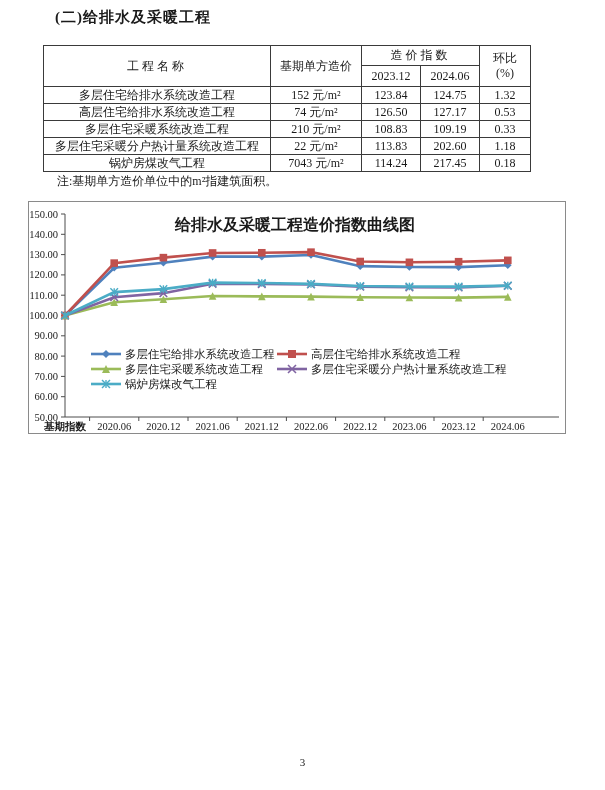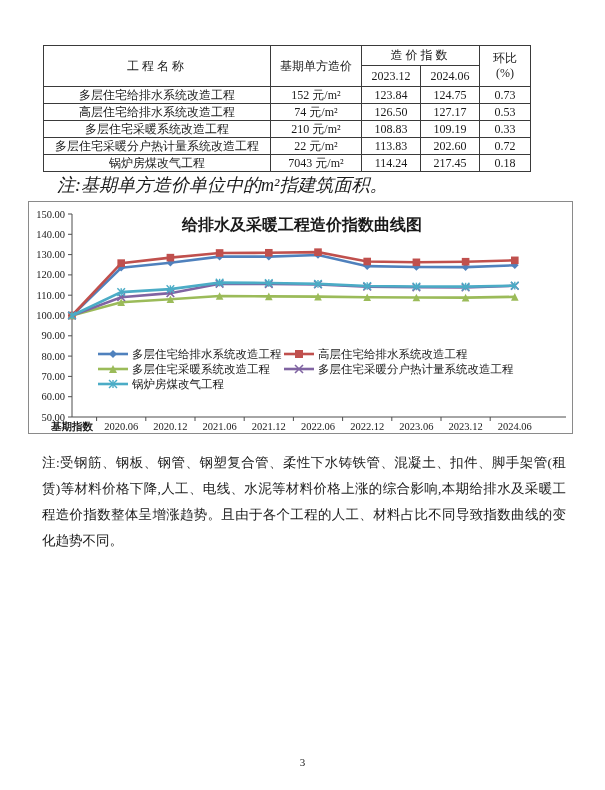--- a/index.html
+++ b/index.html
@@ -10,74 +10,75 @@
   table.cost-table th,table.cost-table td{border:1px solid #3a3a3a;font-weight:normal;font-size:12px;text-align:center;padding:0 2px;line-height:1.25;}
   table.cost-table thead tr:first-child th{height:19px;}
   table.cost-table thead tr:last-child th{height:20px;}
   table.cost-table tbody td{height:16px;}
   .col-name{width:222px;}
   .col-cost{width:86px;}
   .col-idx{width:66px;}
   .col-mom{width:46px;}
   th.sp{letter-spacing:3px;}
   td.cell-name{text-align:left;padding-left:3px;}
-  .table-note{position:absolute;left:57px;top:173px;margin:0;font-size:18px;font-style:italic;}
-  .chart-panel{position:absolute;left:28px;top:201px;width:536px;height:231px;border:1px solid #8a8a8a;background:#fff;padding-left:7px;}
+  .table-note{position:absolute;left:57px;top:173px;margin:0;font-size:12px;}
+  .chart-panel{position:absolute;left:28px;top:201px;width:536px;height:231px;border:1px solid #8a8a8a;background:#fff;}
   .chart-panel svg{display:block;}
   svg text{font-family:"Liberation Serif","DejaVu Serif",serif;}
   .footer-note{position:absolute;left:42px;top:450px;width:524px;margin:0;font-size:13.5px;line-height:26px;text-align:justify;}
   .page-number{position:absolute;left:0;top:756px;width:100%;text-align:center;font-size:11px;}
 </style>
 </head>
 <body>
 
 <div class="page">
 
+  <h1 class="doc-title">(二)给排水及采暖工程</h1>
 
   <table class="cost-table">
     <thead>
       <tr>
         <th rowspan="2" class="col-name sp">工程名称</th>
         <th rowspan="2" class="col-cost">基期单方造价</th>
         <th colspan="2" class="sp">造价指数</th>
         <th rowspan="2" class="col-mom"><span>环比</span><br><span>(%)</span></th>
       </tr>
       <tr>
         <th class="col-idx">2023.12</th>
         <th class="col-idx">2024.06</th>
       </tr>
     </thead>
     <tbody>
         <tr>
           <td class="cell-name">多层住宅给排水系统改造工程</td>
           <td>152 元/m²</td>
           <td>123.84</td>
           <td>124.75</td>
-          <td>0.73</td>
+          <td>1.32</td>
         </tr>
         <tr>
           <td class="cell-name">高层住宅给排水系统改造工程</td>
           <td>74 元/m²</td>
           <td>126.50</td>
           <td>127.17</td>
           <td>0.53</td>
         </tr>
         <tr>
           <td class="cell-name">多层住宅采暖系统改造工程</td>
           <td>210 元/m²</td>
           <td>108.83</td>
           <td>109.19</td>
           <td>0.33</td>
         </tr>
         <tr>
           <td class="cell-name">多层住宅采暖分户热计量系统改造工程</td>
           <td>22 元/m²</td>
           <td>113.83</td>
           <td>202.60</td>
-          <td>0.72</td>
+          <td>1.18</td>
         </tr>
         <tr>
           <td class="cell-name">锅炉房煤改气工程</td>
           <td>7043 元/m²</td>
           <td>114.24</td>
           <td>217.45</td>
           <td>0.18</td>
         </tr>
       </tbody>
   </table>
@@ -229,17 +230,16 @@
         <line x1="259" y1="171" x2="267" y2="163" stroke="#8064A2" stroke-width="1.6"></line>
         <text x="282" y="171" font-size="11.5" fill="#1a1a1a">多层住宅采暖分户热计量系统改造工程</text>
         <line x1="62" y1="182" x2="92" y2="182" stroke="#4BACC6" stroke-width="2.6"></line>
         <line x1="77" y1="178" x2="77" y2="186" stroke="#4BACC6" stroke-width="1.4"></line>
         <line x1="73" y1="178" x2="81" y2="186" stroke="#4BACC6" stroke-width="1.4"></line>
         <line x1="73" y1="186" x2="81" y2="178" stroke="#4BACC6" stroke-width="1.4"></line>
         <text x="96" y="186" font-size="11.5" fill="#1a1a1a">锅炉房煤改气工程</text>
       </svg>
   </div>
 
-  <p class="footer-note">注:受钢筋、钢板、钢管、钢塑复合管、柔性下水铸铁管、混凝土、扣件、脚手架管(租赁)等材料价格下降,人工、电线、水泥等材料价格上涨的综合影响,本期给排水及采暖工程造价指数整体呈增涨趋势。且由于各个工程的人工、材料占比不同导致指数曲线的变化趋势不同。</p>
 
   <div class="page-number">3</div>
 
 </div>
 
 </body></html>

